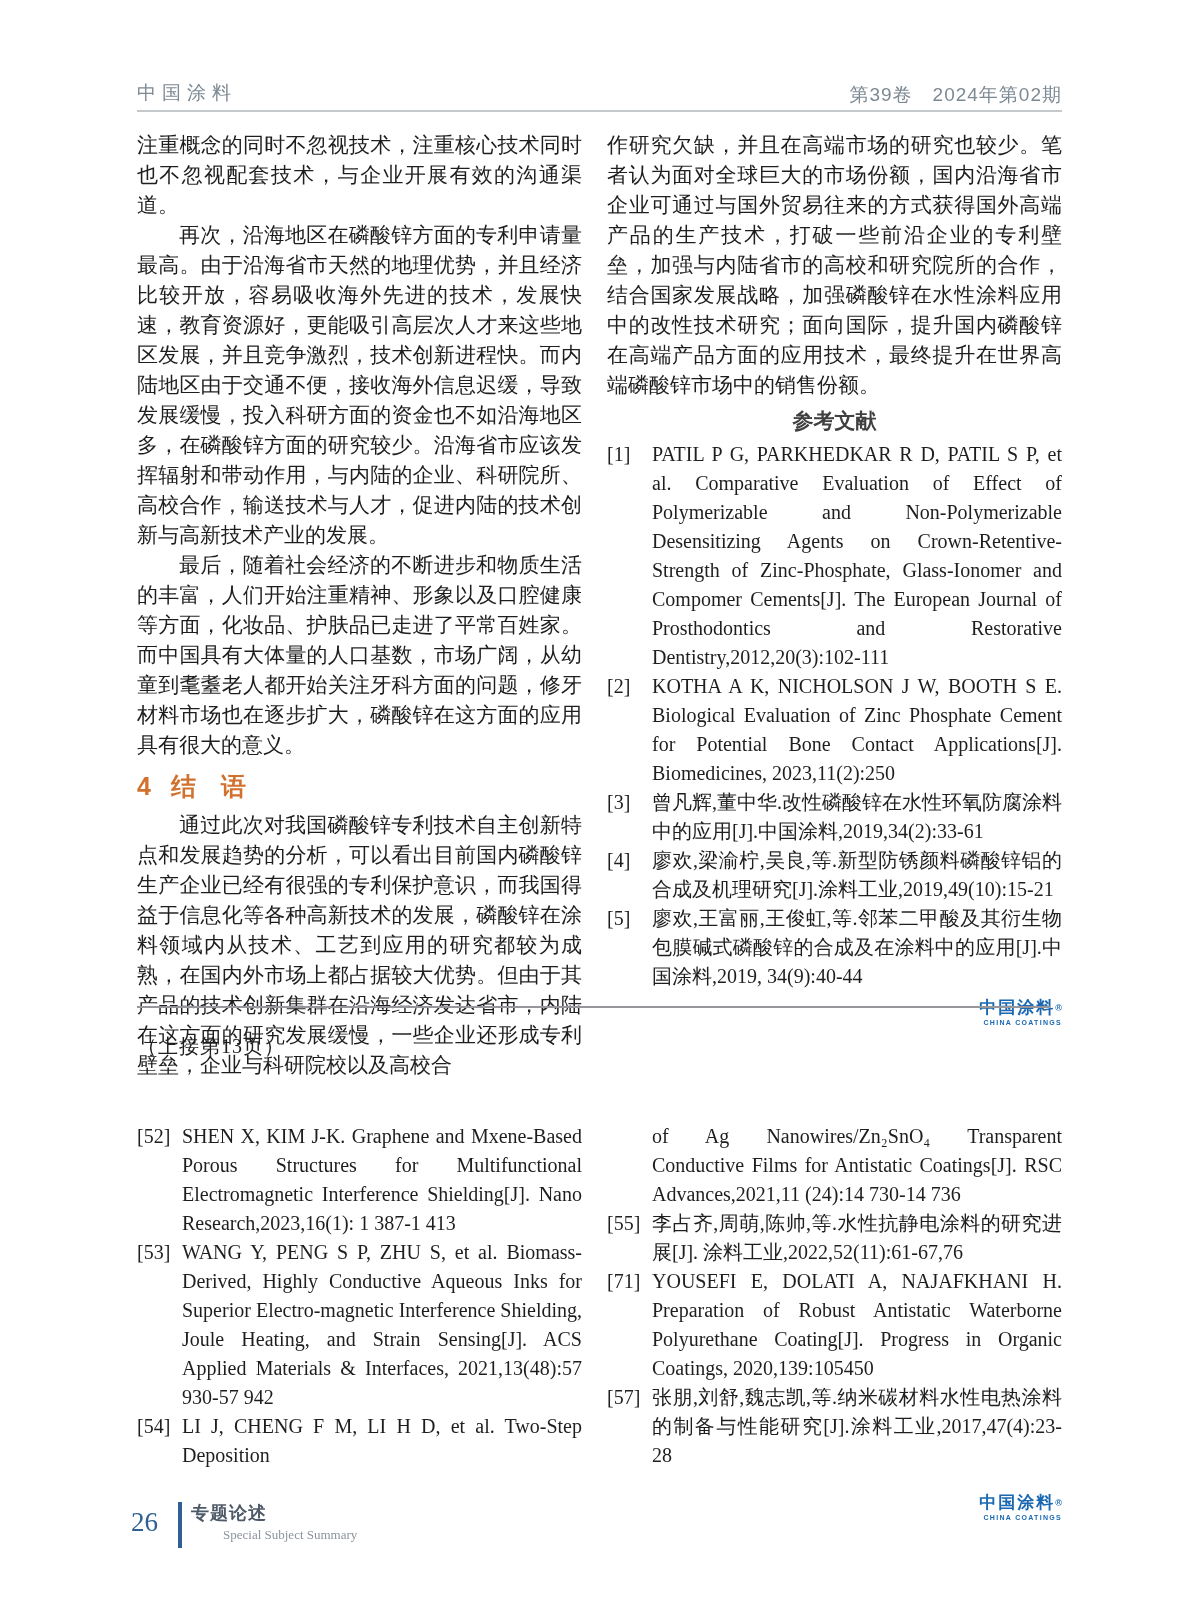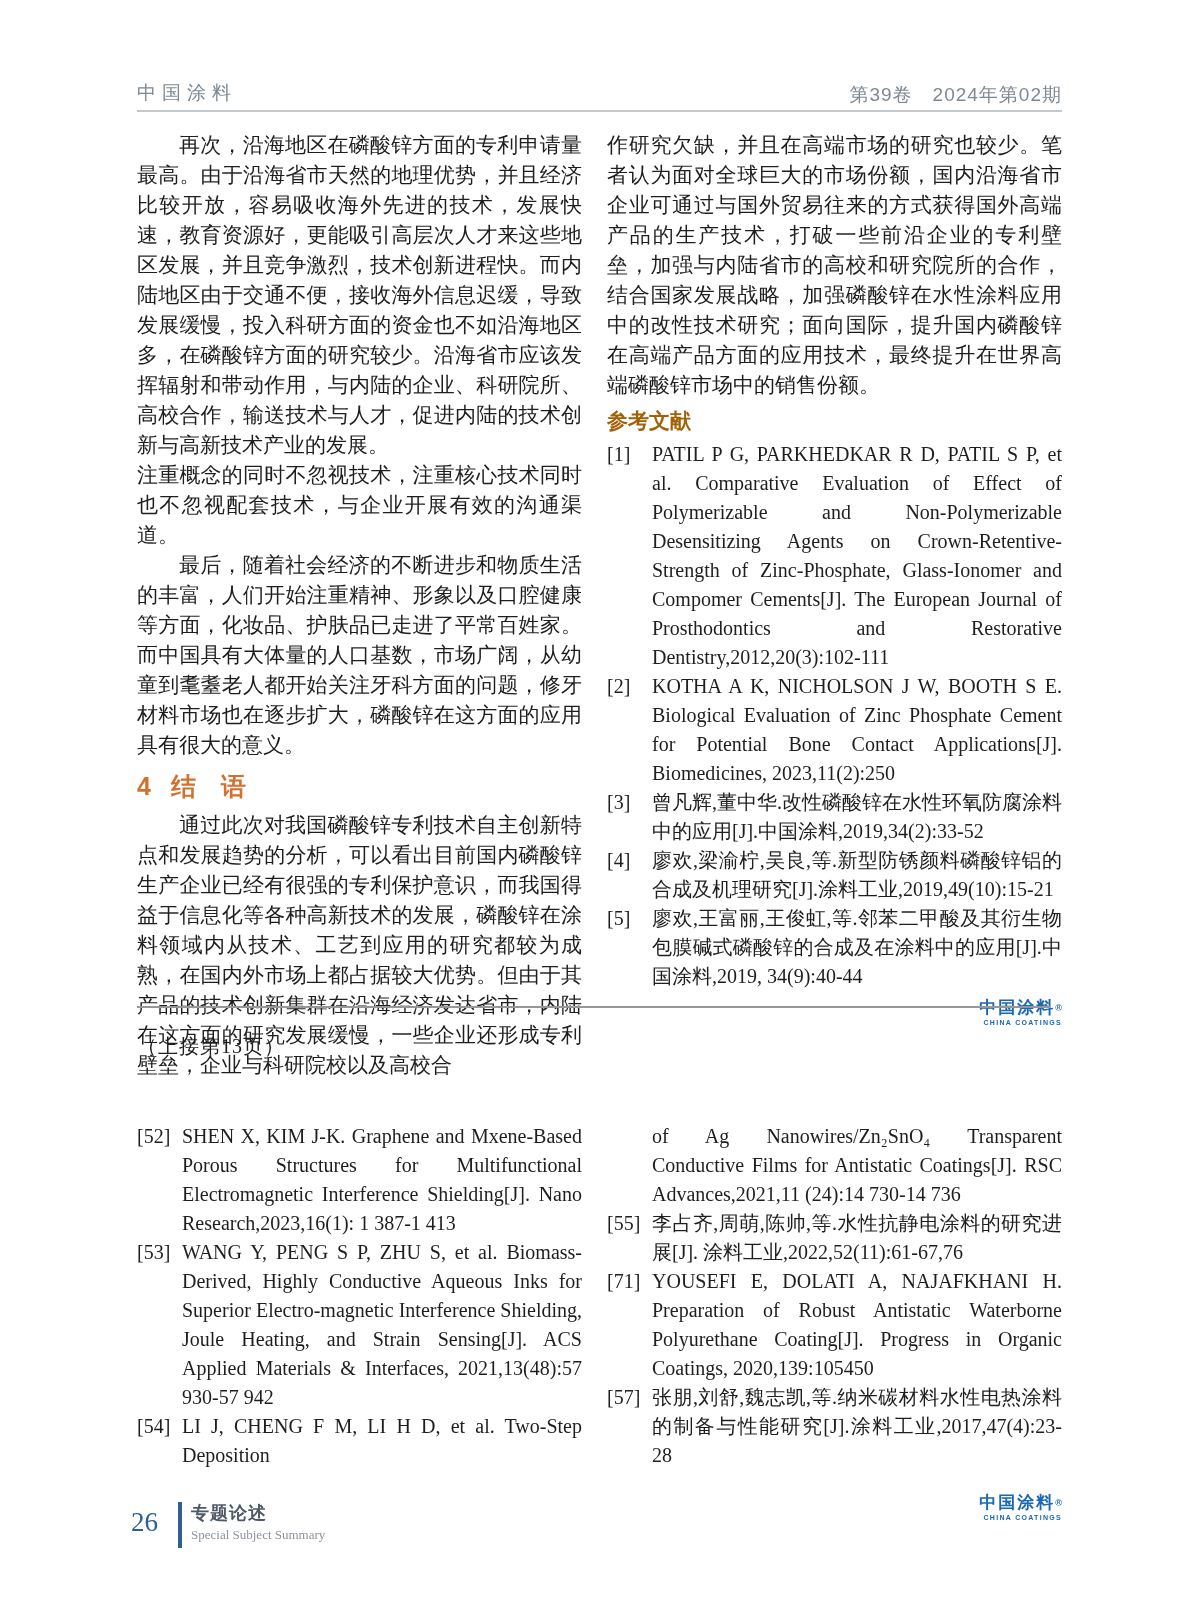--- a/index.html
+++ b/index.html
@@ -33,23 +33,23 @@
   }
   .para.indent{text-indent:2em;}
   .section-heading{
     margin:9px 0 7px 0;
     font-family:"Liberation Sans","DejaVu Sans",sans-serif;
     font-weight:bold;font-size:25px;line-height:34px;
     color:#d2712d;
   }
   .sec-num{margin-right:20px;}
   .refs-heading{
-    margin:6px 0 4px 0;
-    font-family:"Liberation Sans","DejaVu Sans",sans-serif;
-    font-weight:bold;font-size:21px;line-height:30px;color:#a16207;
+    margin:6px 0 4px 0;text-align:center;
+    font-family:"Liberation Sans","DejaVu Sans",sans-serif;
+    font-weight:bold;font-size:21px;line-height:30px;color:#404040;
   }
   .ref-list{font-size:20px;line-height:29px;}
   .ref-item{display:flex;}
   .ref-label{flex:0 0 45px;width:45px;}
   .ref-text{flex:1;text-align:justify;}
   
   .logo{margin-top:8px;text-align:right;color:#1a68b2;}
   .logo-cn{
     font-family:"Liberation Sans","DejaVu Sans",sans-serif;
     font-size:17px;font-weight:bold;letter-spacing:2px;line-height:18px;
@@ -79,36 +79,36 @@
   }
   .page-num{
     font-size:27px;line-height:44px;color:#2e6094;margin-right:20px;
   }
   .footer-bar{width:4px;height:46px;background:#2e6094;margin-right:9px;margin-top:2px;}
   .footer-cn{
     font-family:Liberation Sans, sans-serif;
     font-size:18px;font-weight:bold;color:#4e5a68;line-height:26px;letter-spacing:1px;
   }
   .footer-en{
-    font-size:13px;color:#8d939b;line-height:18px;
+    font-size:13px;color:#8d939b;line-height:18px;margin-left:32px;
   }
 </style>
 </head>
 <body>
 
 <div class="page">
 
   <div class="hdr-left">中国涂料</div>
   <div class="hdr-right">第39卷　2024年第02期</div>
   <div class="hdr-rule"></div>
 
   <div class="col col-left">
     <div>
+        <p class="para">注重概念的同时不忽视技术，注重核心技术同时也不忽视配套技术，与企业开展有效的沟通渠道。</p>
         <p class="para indent">再次，沿海地区在磷酸锌方面的专利申请量最高。由于沿海省市天然的地理优势，并且经济比较开放，容易吸收海外先进的技术，发展快速，教育资源好，更能吸引高层次人才来这些地区发展，并且竞争激烈，技术创新进程快。而内陆地区由于交通不便，接收海外信息迟缓，导致发展缓慢，投入科研方面的资金也不如沿海地区多，在磷酸锌方面的研究较少。沿海省市应该发挥辐射和带动作用，与内陆的企业、科研院所、高校合作，输送技术与人才，促进内陆的技术创新与高新技术产业的发展。</p>
-        <p class="para">注重概念的同时不忽视技术，注重核心技术同时也不忽视配套技术，与企业开展有效的沟通渠道。</p>
         <p class="para indent">最后，随着社会经济的不断进步和物质生活的丰富，人们开始注重精神、形象以及口腔健康等方面，化妆品、护肤品已走进了平常百姓家。而中国具有大体量的人口基数，市场广阔，从幼童到耄耋老人都开始关注牙科方面的问题，修牙材料市场也在逐步扩大，磷酸锌在这方面的应用具有很大的意义。</p>
       </div>
     <h2 class="section-heading">
       <span class="sec-num">4</span><span class="sec-title">结　语</span>
     </h2>
     <p class="para indent">通过此次对我国磷酸锌专利技术自主创新特点和发展趋势的分析，可以看出目前国内磷酸锌生产企业已经有很强的专利保护意识，而我国得益于信息化等各种高新技术的发展，磷酸锌在涂料领域内从技术、工艺到应用的研究都较为成熟，在国内外市场上都占据较大优势。但由于其产品的技术创新集群在沿海经济发达省市，内陆在这方面的研究发展缓慢，一些企业还形成专利壁垒，企业与科研院校以及高校合</p>
   </div>
 
   <div class="col col-right">
     <p class="para">作研究欠缺，并且在高端市场的研究也较少。笔者认为面对全球巨大的市场份额，国内沿海省市企业可通过与国外贸易往来的方式获得国外高端产品的生产技术，打破一些前沿企业的专利壁垒，加强与内陆省市的高校和研究院所的合作，结合国家发展战略，加强磷酸锌在水性涂料应用中的改性技术研究；面向国际，提升国内磷酸锌在高端产品方面的应用技术，最终提升在世界高端磷酸锌市场中的销售份额。</p>
@@ -117,21 +117,21 @@
         <div class="ref-item">
           <span class="ref-label">[1]</span>
           <span class="ref-text">PATIL P G, PARKHEDKAR R D, PATIL S P, et al. Comparative Evaluation of Effect of Polymerizable and Non-Polymerizable Desensitizing Agents on Crown-Retentive-Strength of Zinc-Phosphate, Glass-Ionomer and Compomer Cements[J]. The European Journal of Prosthodontics and Restorative Dentistry,2012,20(3):102-111</span>
         </div>
         <div class="ref-item">
           <span class="ref-label">[2]</span>
           <span class="ref-text">KOTHA A K, NICHOLSON J W, BOOTH S E. Biological Evaluation of Zinc Phosphate Cement for Potential Bone Contact Applications[J]. Biomedicines, 2023,11(2):250</span>
         </div>
         <div class="ref-item">
           <span class="ref-label">[3]</span>
-          <span class="ref-text">曾凡辉,董中华.改性磷酸锌在水性环氧防腐涂料中的应用[J].中国涂料,2019,34(2):33-52</span>
+          <span class="ref-text">曾凡辉,董中华.改性磷酸锌在水性环氧防腐涂料中的应用[J].中国涂料,2019,34(2):33-61</span>
         </div>
         <div class="ref-item">
           <span class="ref-label">[4]</span>
           <span class="ref-text">廖欢,梁渝柠,吴良,等.新型防锈颜料磷酸锌铝的合成及机理研究[J].涂料工业,2019,49(10):15-21</span>
         </div>
         <div class="ref-item">
           <span class="ref-label">[5]</span>
           <span class="ref-text">廖欢,王富丽,王俊虹,等.邻苯二甲酸及其衍生物包膜碱式磷酸锌的合成及在涂料中的应用[J].中国涂料,2019, 34(9):40-44</span>
         </div>
       </div>

